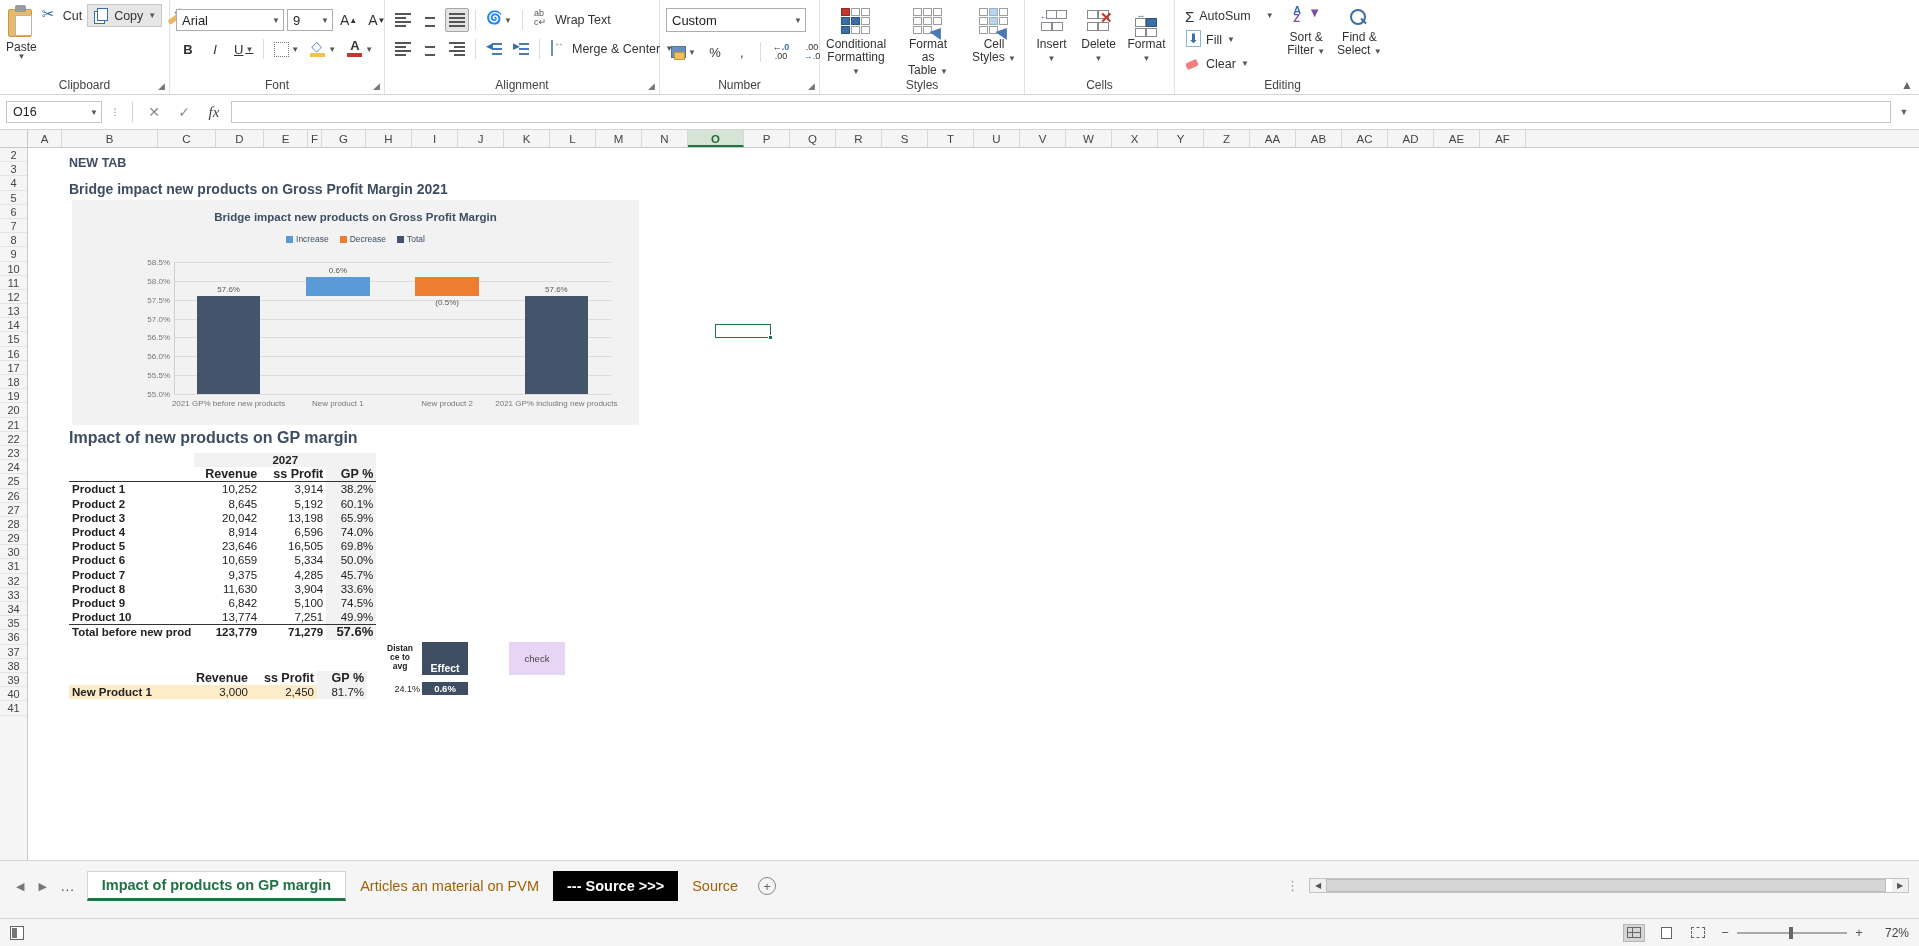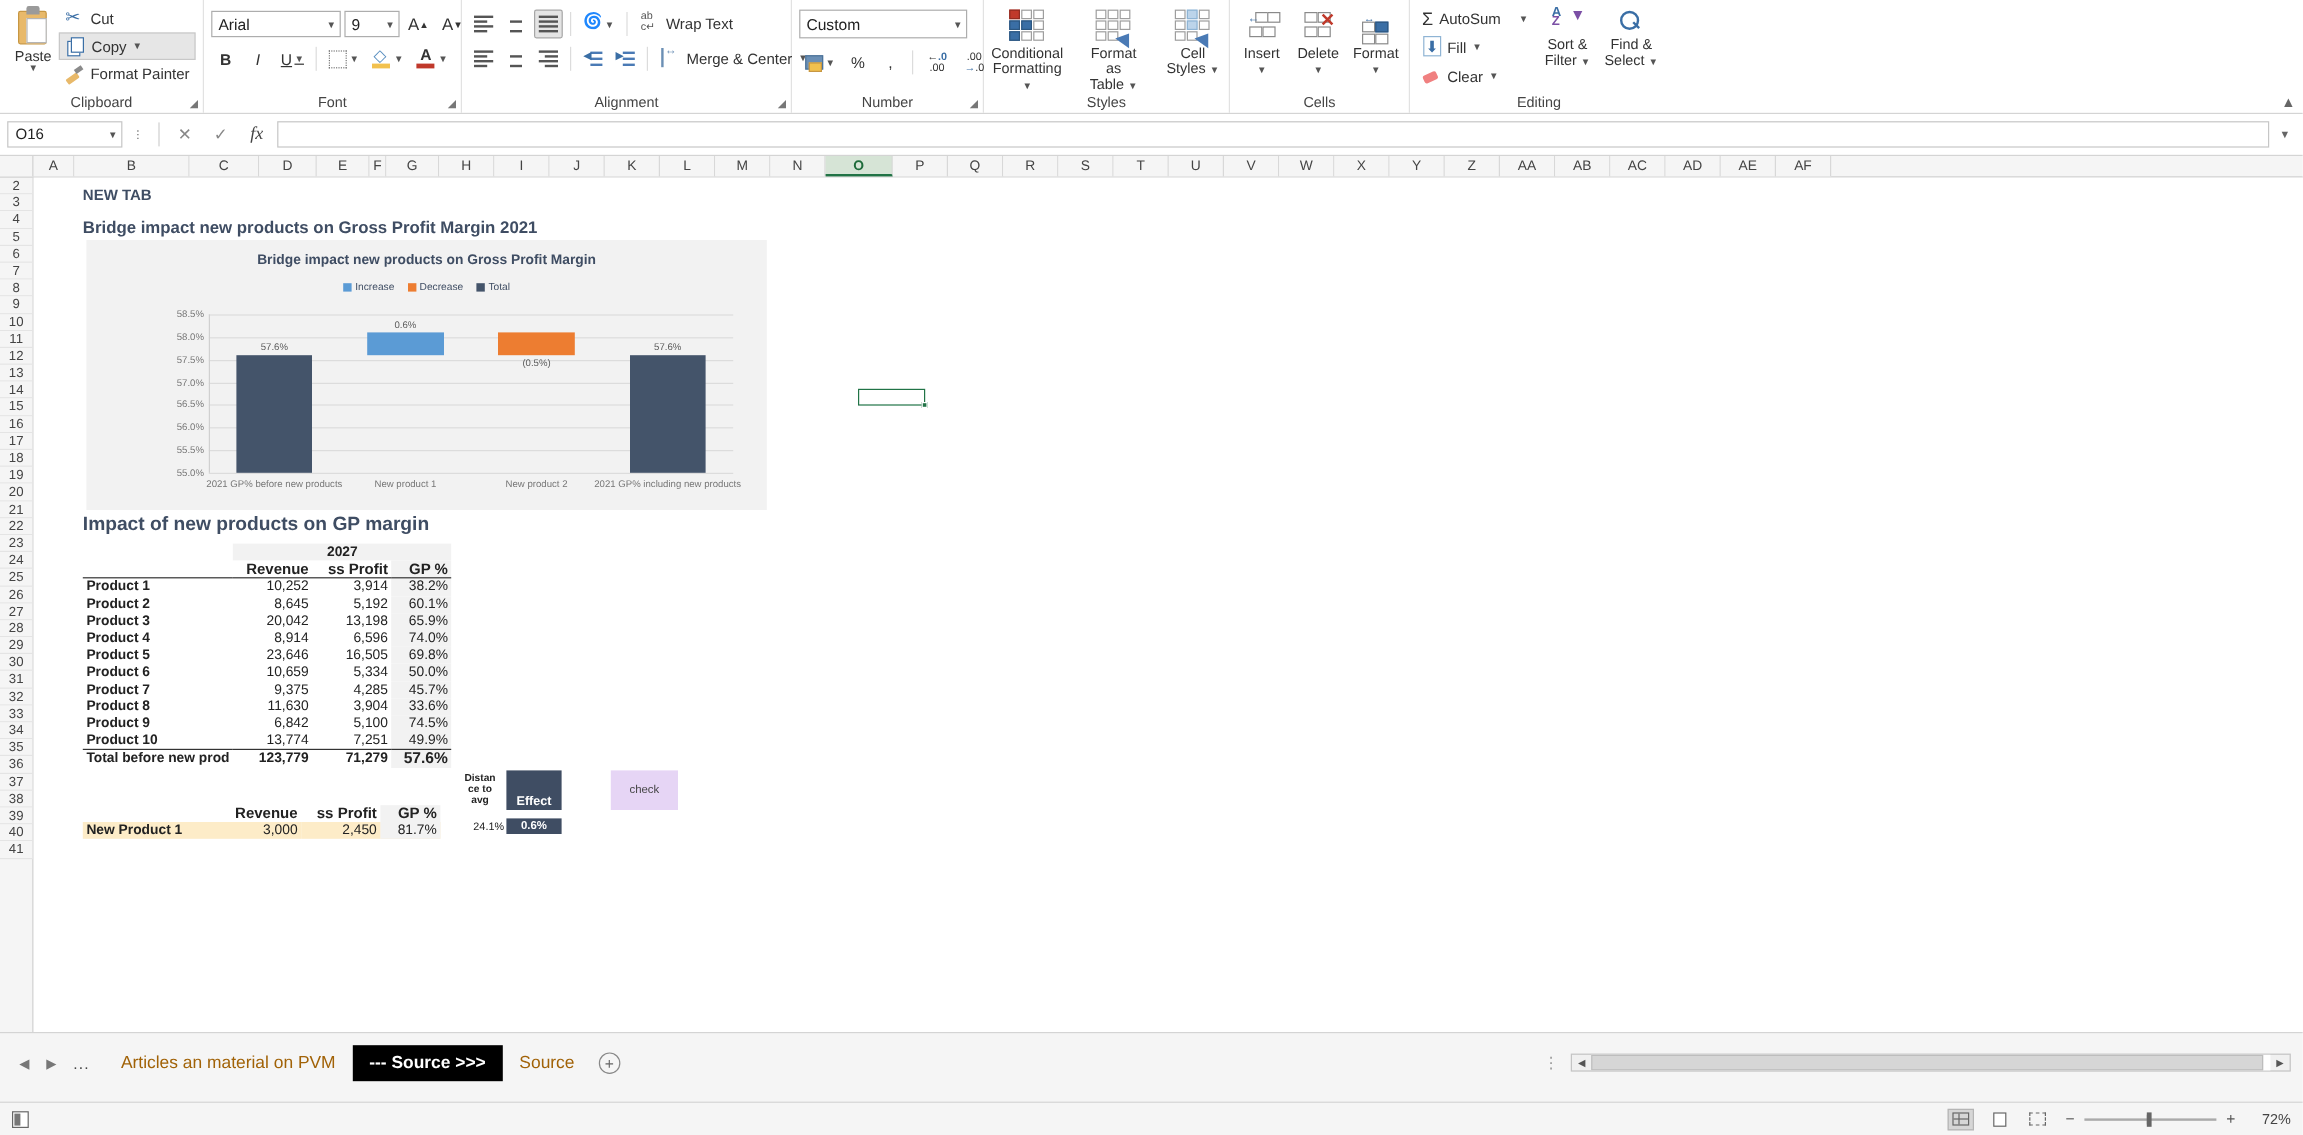--- a/index.html
+++ b/index.html
@@ -28,21 +28,21 @@
               justify-content:flex-start; padding-top:3px; cursor:pointer; }
   .paste-ico{ width:30px; height:34px; position:relative; }
   .clipboard-body{ position:absolute; left:2px; top:4px; width:24px; height:28px;
                    background:#e8b96a; border:1px solid #c79743; border-radius:2px; }
   .clipboard-clip{ position:absolute; left:9px; top:0px; width:11px; height:7px;
                    background:#9a9a9a; border-radius:2px 2px 0 0; }
   .clipboard-page{ position:absolute; left:9px; top:10px; width:17px; height:21px;
                    background:#fff; border:1px solid #b5b5b5; }
   .paste-txt{ font-size:12px; color:#333; margin-top:1px; }
   .caret{ font-size:8px; color:#555; line-height:6px; }
-  .cb-right{ display:flex; flex-direction:column; justify-content:flex-start; padding-top:2px; }
+  .cb-right{ display:flex; flex-direction:row; justify-content:flex-start; padding-top:2px; }
   .cb-item{ display:flex; align-items:center; gap:5px; height:23px; padding:0 5px;
             font-size:12.5px; color:#333; cursor:pointer; white-space:nowrap; }
   .cb-item.sel{ background:#e6e6e6; border:1px solid #c8c8c8; }
   .ico16{ width:16px; height:16px; display:inline-block; position:relative; flex:0 0 16px; }
 
   
   .ic-scissors::before{ content:"\2702"; position:absolute; left:0; top:-3px;
                         font-size:15px; color:#3a6ea5; }
   
   .ic-copy::before{ content:""; position:absolute; left:1px; top:3px; width:9px; height:11px;
@@ -459,21 +459,21 @@
         <div class="tbtn">
             <span class="ic-dec">.00<br><b>→</b>.0</span>
           </div>
       </div>
     </div>
     <div class="glabel">Number</div>
     <div class="dlg">◢</div>
   </div>
 
   <div class="rgroup" style="width:205px">
-    <div class="gbody" style="gap:18px; padding-top:4px;">
+    <div class="gbody" style="gap:18px; padding-top:4px;justify-content:flex-end;">
       <div class="bigbtn">
         <div class="grid-ico">
           <span class="gi-cell redsq" style="left:0;top:0"></span>
           <span class="gi-cell" style="left:10px;top:0"></span>
           <span class="gi-cell" style="left:20px;top:0"></span>
           <span class="gi-cell bluesq" style="left:0;top:9px"></span>
           <span class="gi-cell bluesq" style="left:10px;top:9px"></span>
           <span class="gi-cell" style="left:20px;top:9px"></span>
           <span class="gi-cell bluesq" style="left:0;top:18px"></span>
           <span class="gi-cell" style="left:10px;top:18px"></span>
@@ -891,20 +891,21 @@
   </div>
 </div>
 
 <div id="tabbar">
   <div class="navarrows">
     <span>◀</span>
     <span>▶</span>
     <span class="dots">...</span>
   </div>
   <div id="tabs" style="display:flex;">
+      <div class="stab active">Impact of products on GP margin</div>
       <div class="stab">Articles an material on PVM</div>
       <div class="stab black">--- Source &gt;&gt;&gt;</div>
       <div class="stab">Source</div>
     </div>
   <div class="addsheet">
     <span class="circ">+</span>
   </div>
   <div class="tabspacer"></div>
   <div class="hdots">⋮</div>
   <div id="hscroll">

